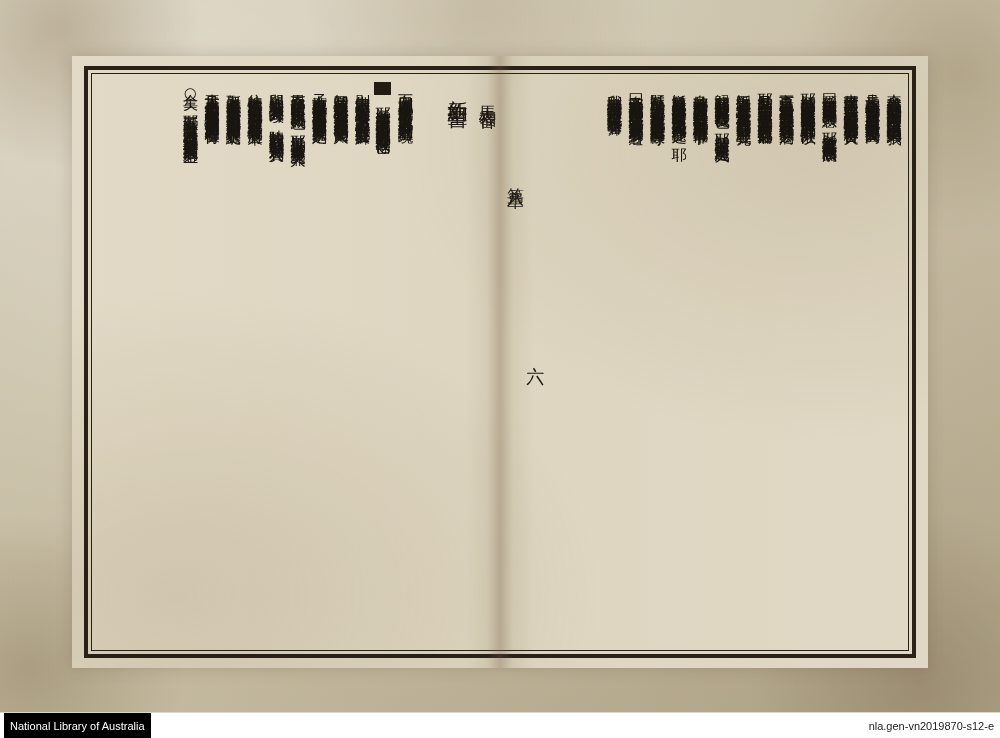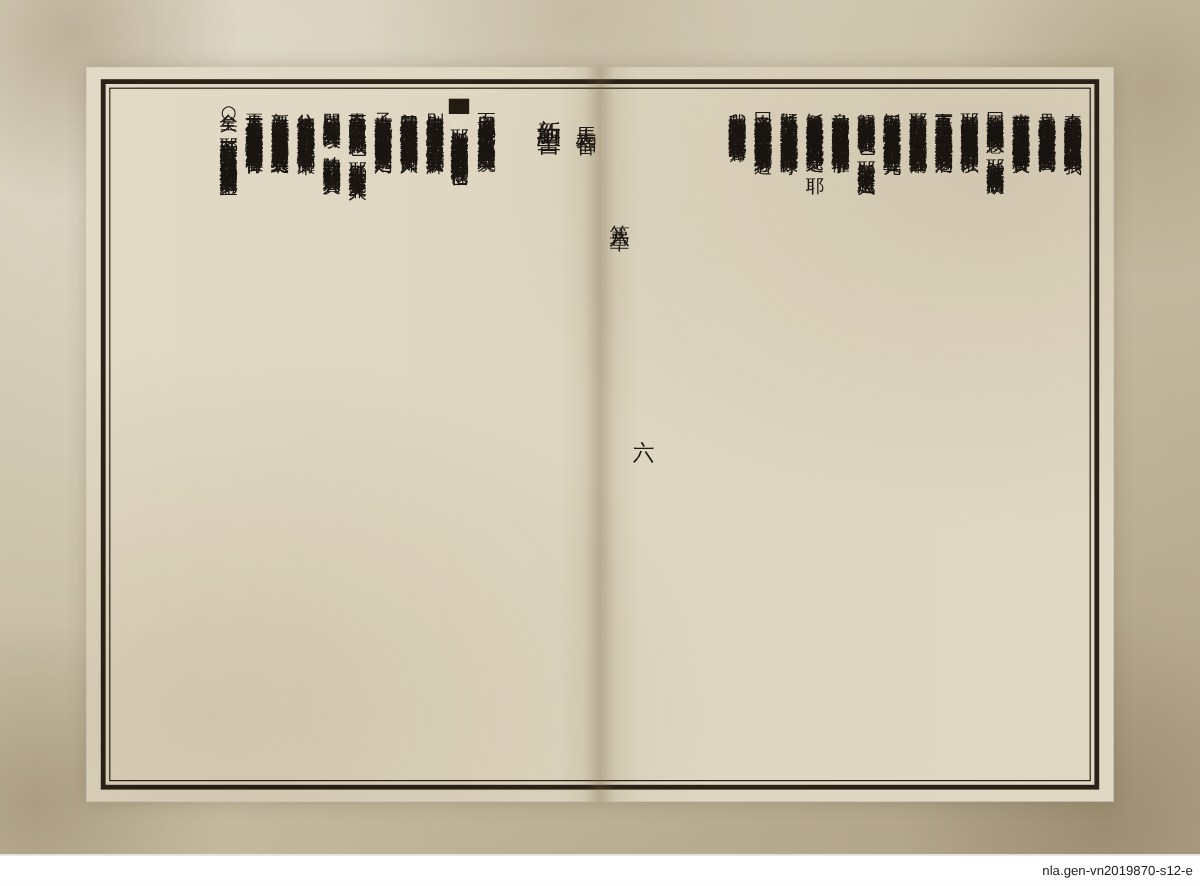--- a/index.html
+++ b/index.html
@@ -251,14 +251,15 @@
       <div class="col col-body">往往禁食惟爾門徒不禁食何也耶穌答曰新娶者同在賀新娶者可能哀慟乎惟將來</div>
       <div class="col col-body">新娶者將必去其時必禁食矣未有用新布補舊衣者因所補之新布縮而裂其衣綻更</div>
       <div class="col col-body">大焉且人不盛新酒於舊皮袋恐袋裂酒漏其袋亦壞惟盛新酒於新袋則二者皆得保</div>
       <div class="col col-body">全矣○耶穌正言之時有一宰來拜之曰我女今已死但求爾來按手於其身彼則必生</div>
 
     </div>
   </div>
 </div>
 
 <div id="metabar">
+  <div class="left">National Library of Australia</div>
   <div class="right">nla.gen-vn2019870-s12-e</div>
 </div>
 
 </body></html>

